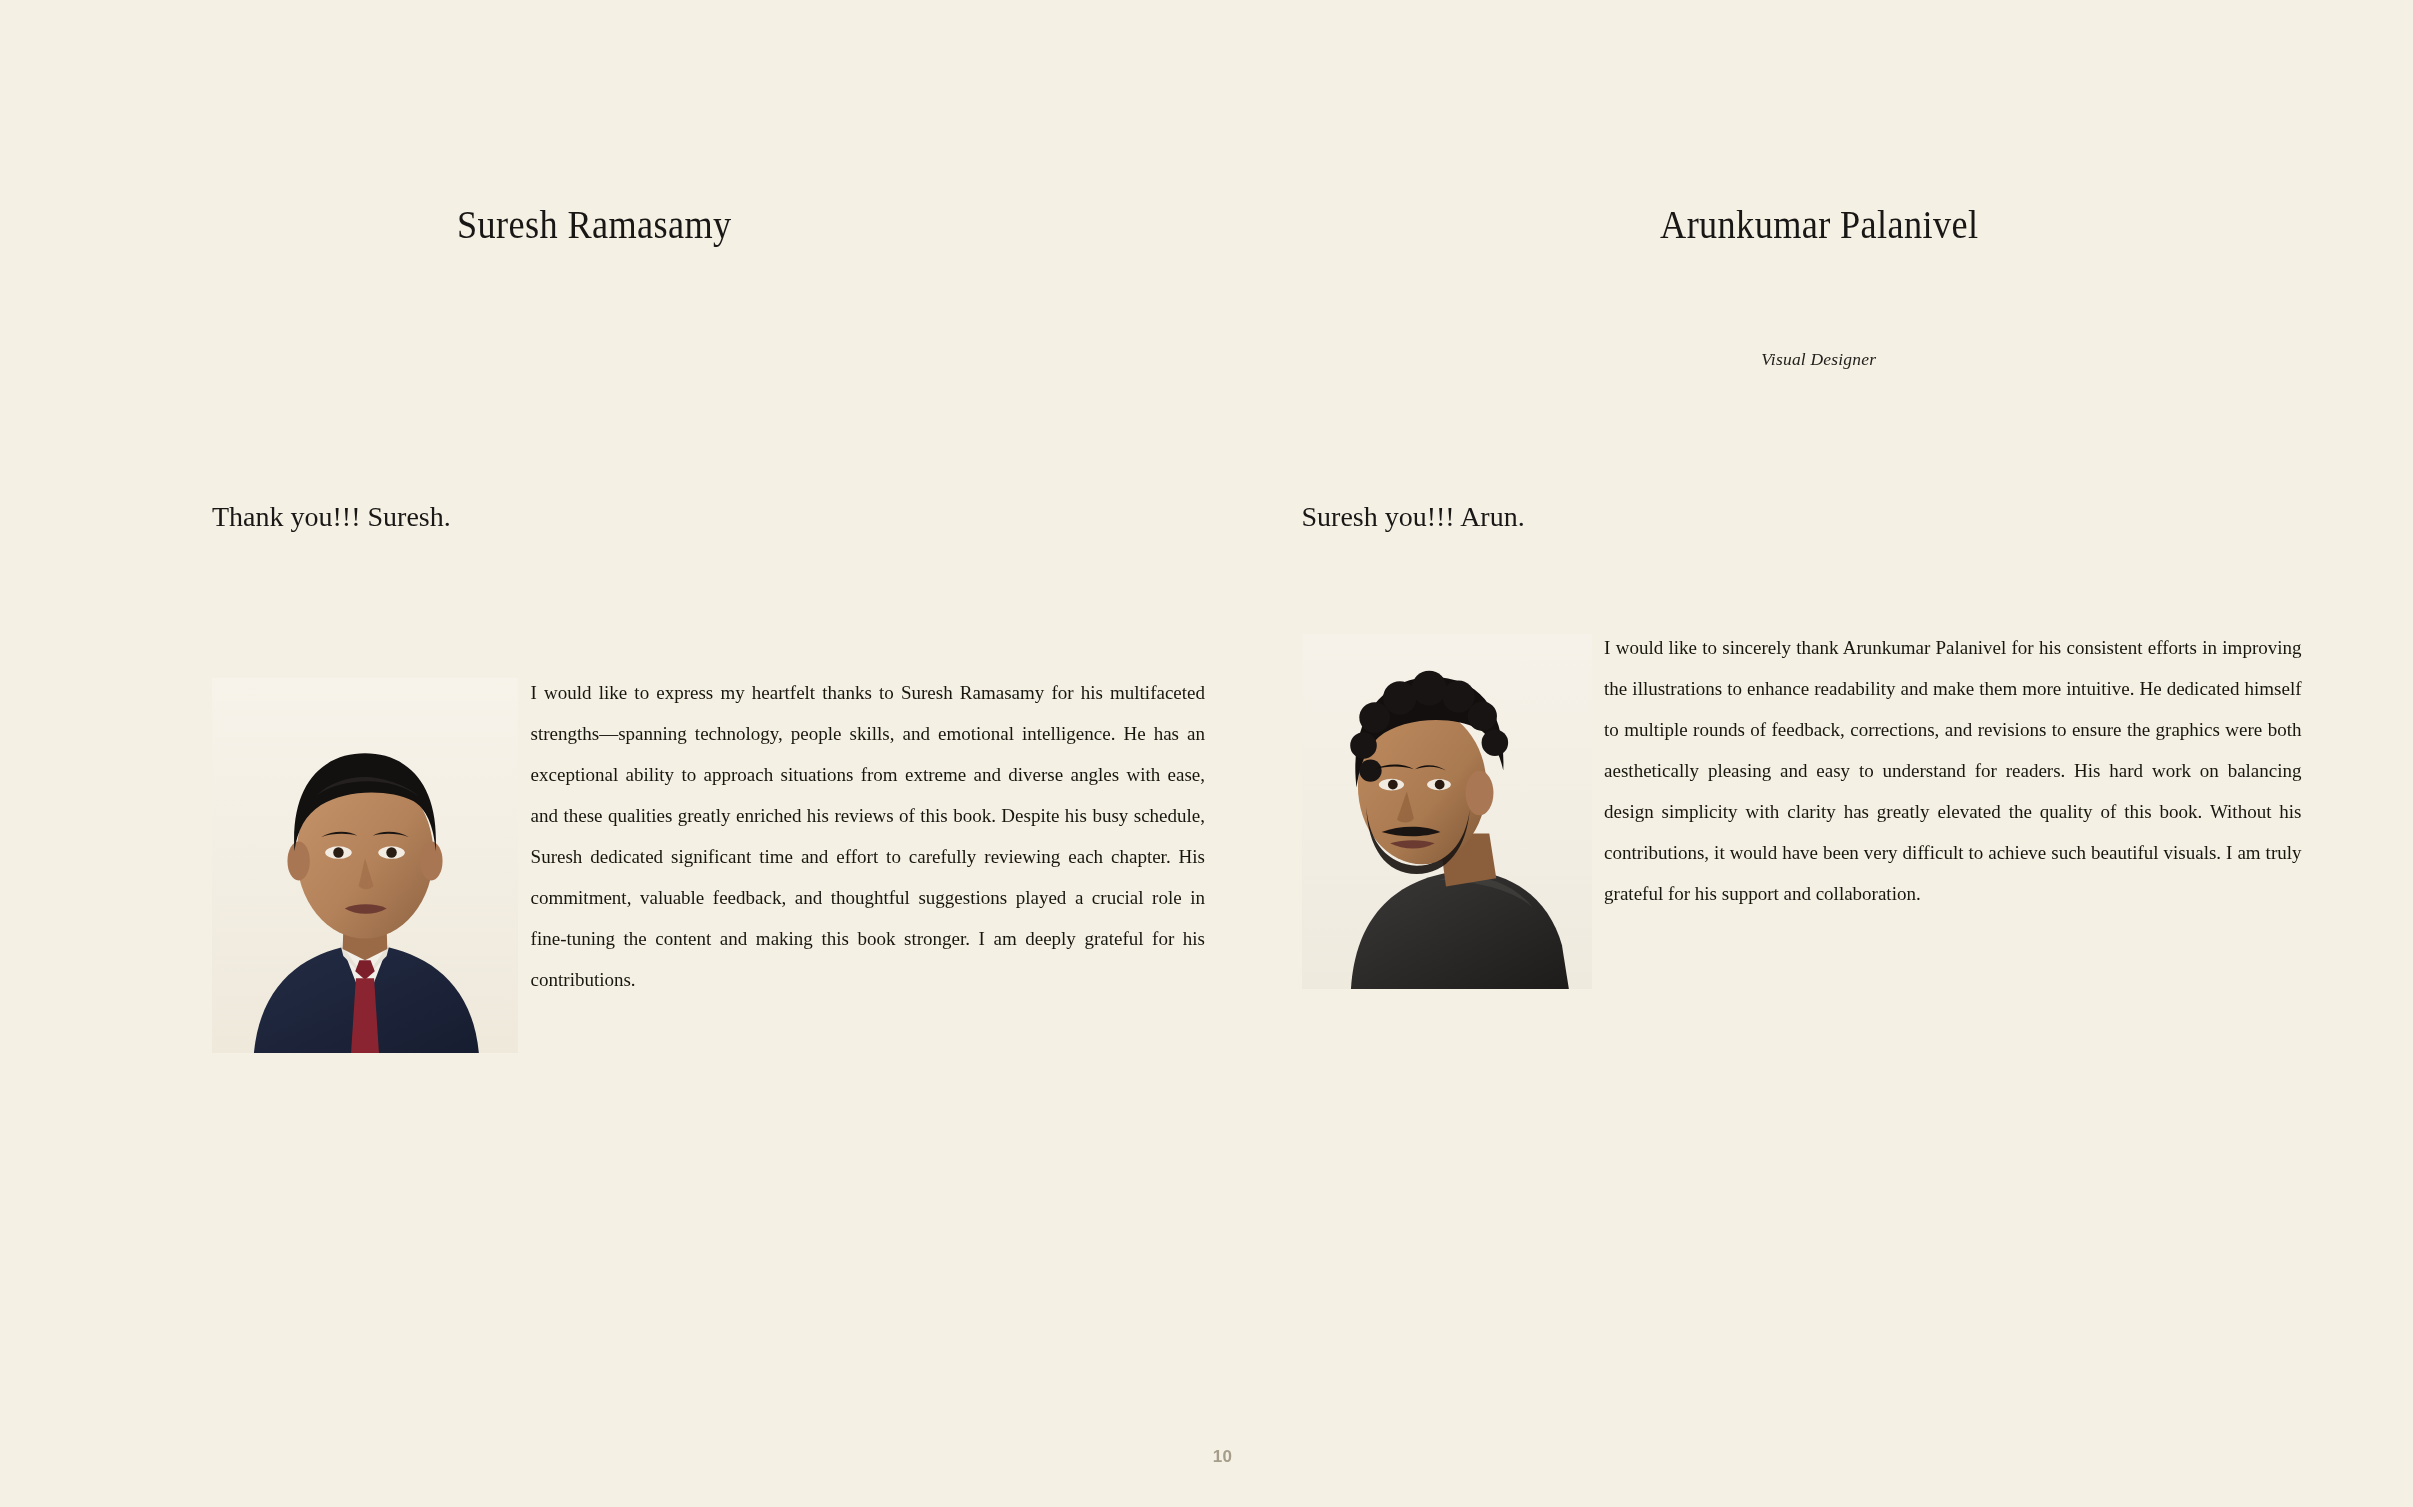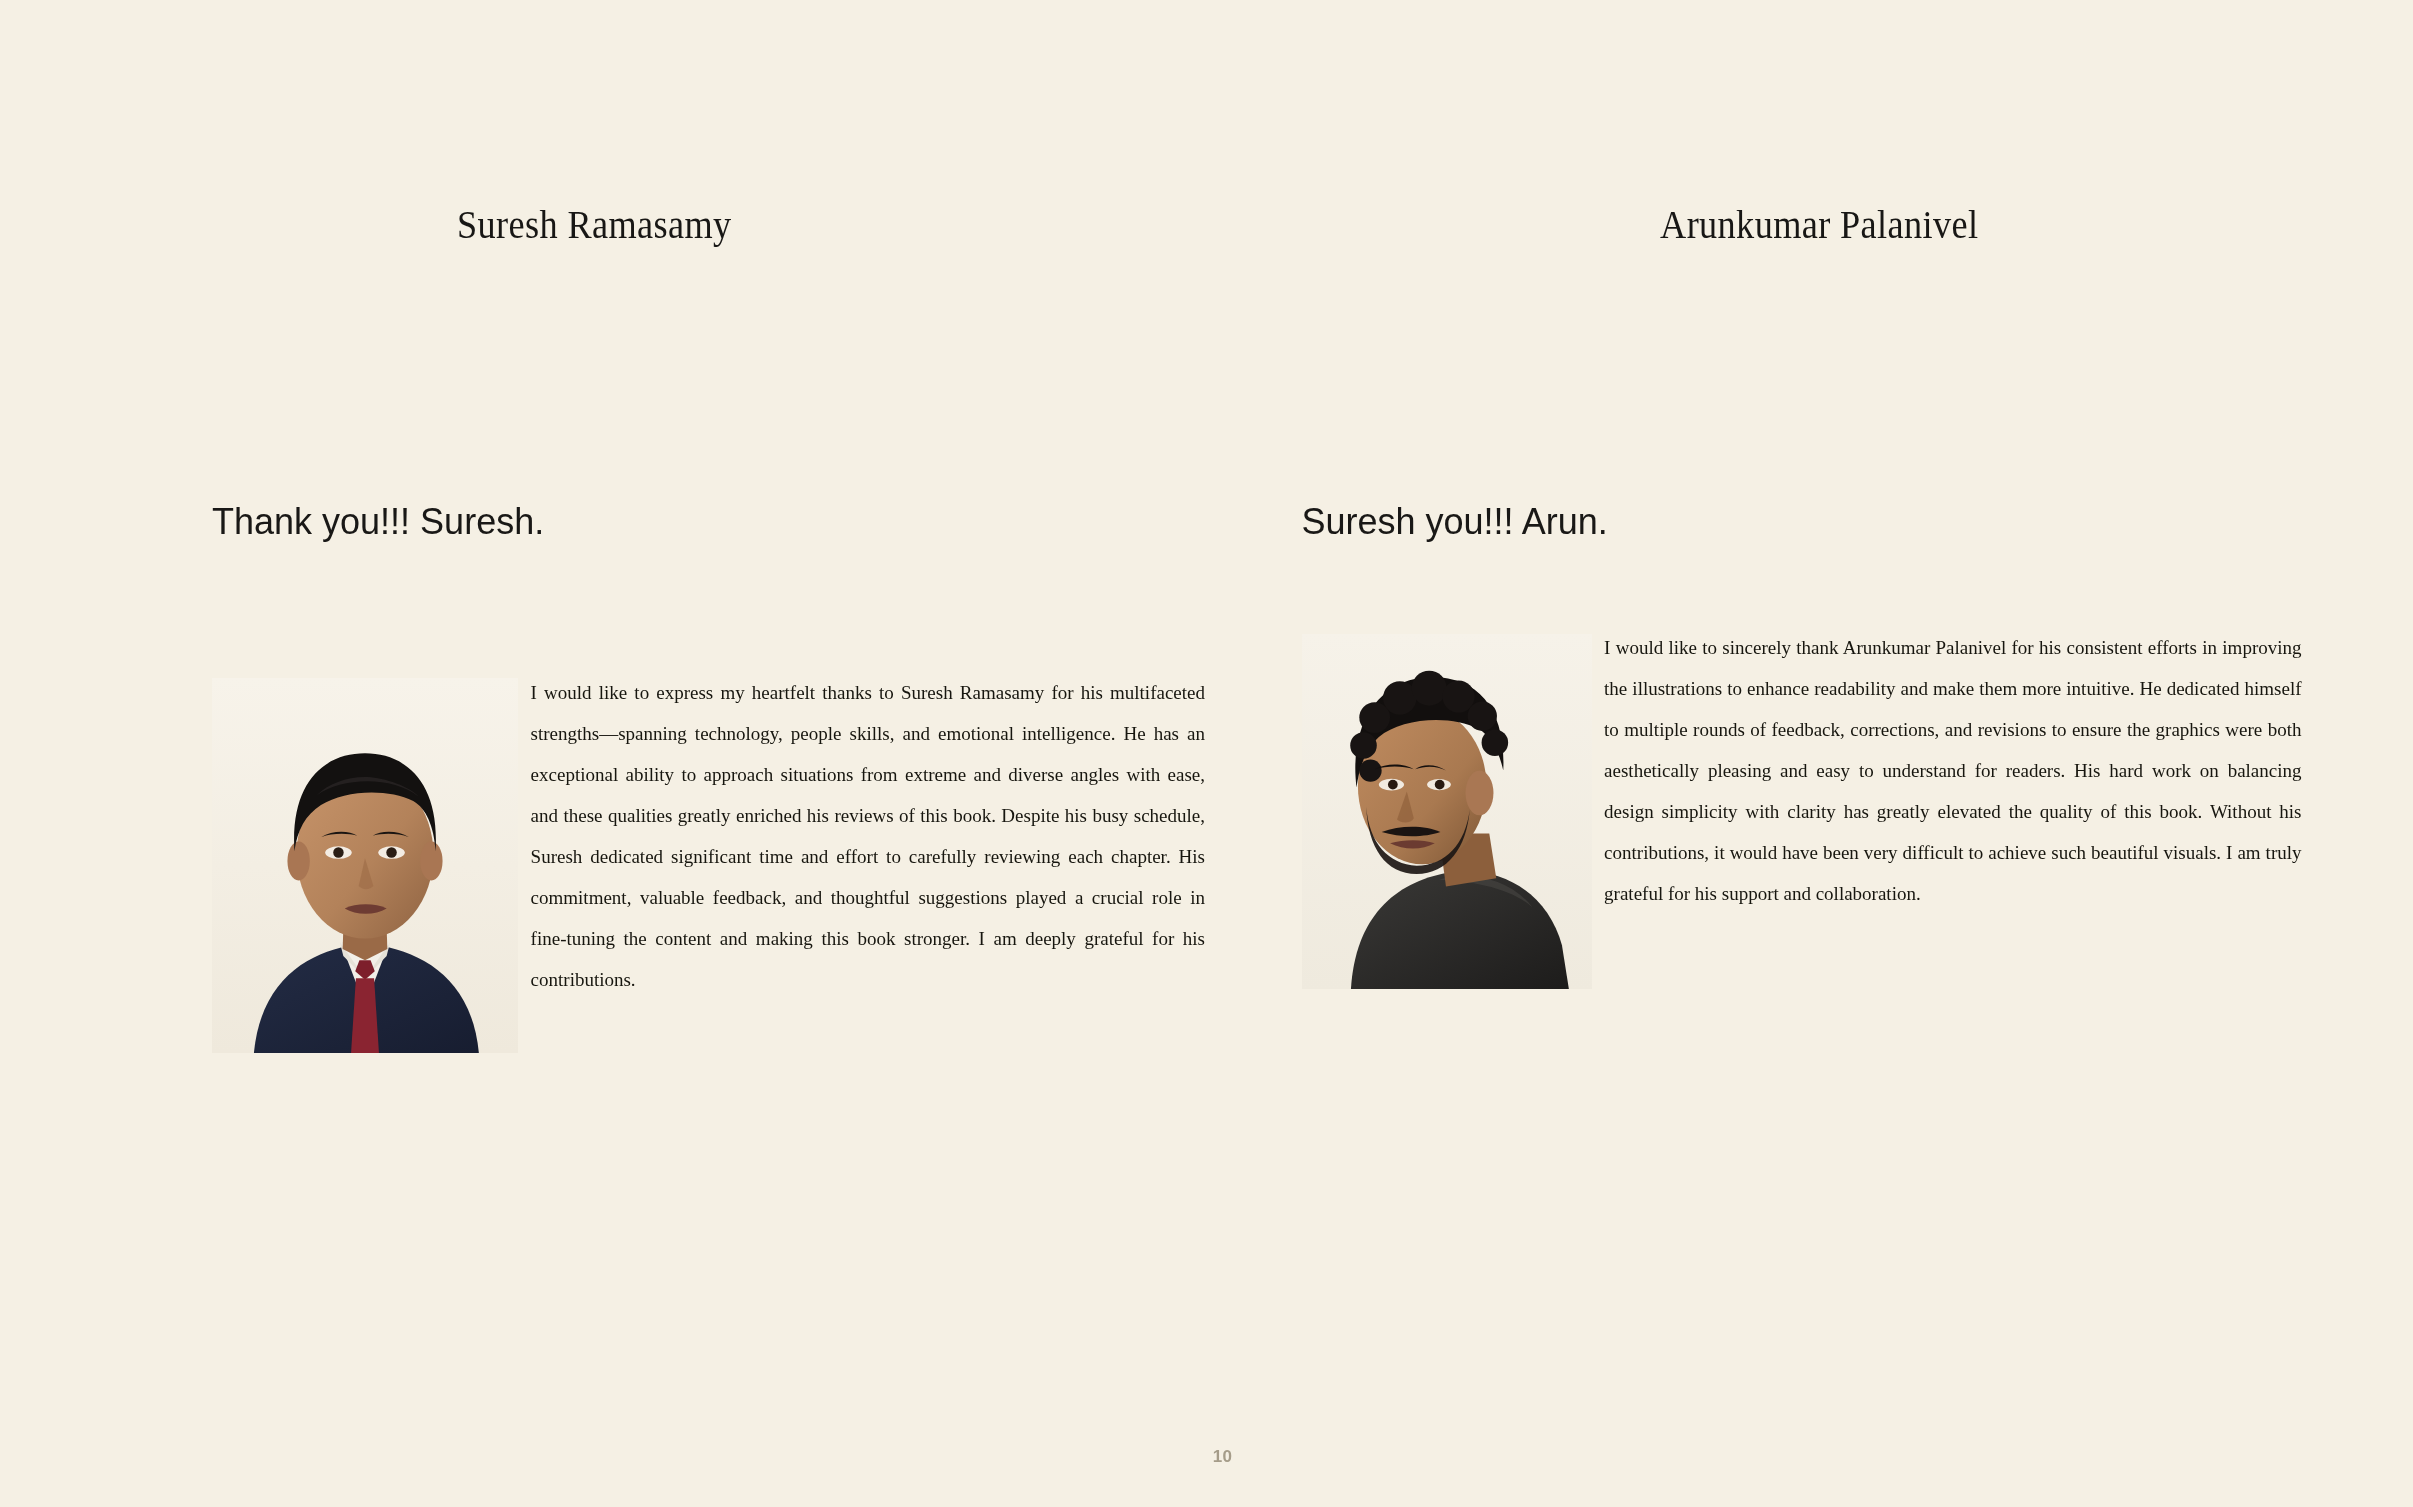--- a/index.html
+++ b/index.html
@@ -68,22 +68,22 @@
     font-style: italic;
     font-size: 17.5px;
     letter-spacing: 0.2px;
     color: #23211e;
   }
 
   
   .thanks-line {
     position: absolute;
     top: 500px;
-    font-family: Liberation Sans, sans-serif;
-    font-size: 36px;
+    font-family: Liberation Serif, serif;
+    font-size: 28px;
     line-height: 1.2;
     color: #191816;
   }
 
   .col-left .thanks-line { left: 212px; }
   .col-right .thanks-line { left: 77px; }
 
   
   .testimonial {
     position: absolute;
@@ -217,20 +217,21 @@
         </span>
         <span>I would like to express my heartfelt thanks to Suresh Ramasamy for his multifaceted strengths—spanning technology, people skills, and emotional intelligence. He has an exceptional ability to approach situations from extreme and diverse angles with ease, and these qualities greatly enriched his reviews of this book. Despite his busy schedule, Suresh dedicated significant time and effort to carefully reviewing each chapter. His commitment, valuable feedback, and thoughtful suggestions played a crucial role in fine-tuning the content and making this book stronger. I am deeply grateful for his contributions.</span>
       </div>
 
     </div>
 
     <div class="column col-right">
 
       <div class="person-name">Arunkumar Palanivel</div>
 
+      <div class="person-role">Visual Designer</div>
 
       <div class="thanks-line">Suresh you!!! Arun.</div>
 
       <div class="testimonial">
         <span class="portrait">
           <svg viewBox="0 0 415 509" preserveAspectRatio="xMidYMid slice" aria-hidden="true">
             <defs>
               <linearGradient id="bgR" x1="0" y1="0" x2="0" y2="1">
                 <stop offset="0%" stop-color="#f6f2e9"></stop>
                 <stop offset="100%" stop-color="#efeade"></stop>

